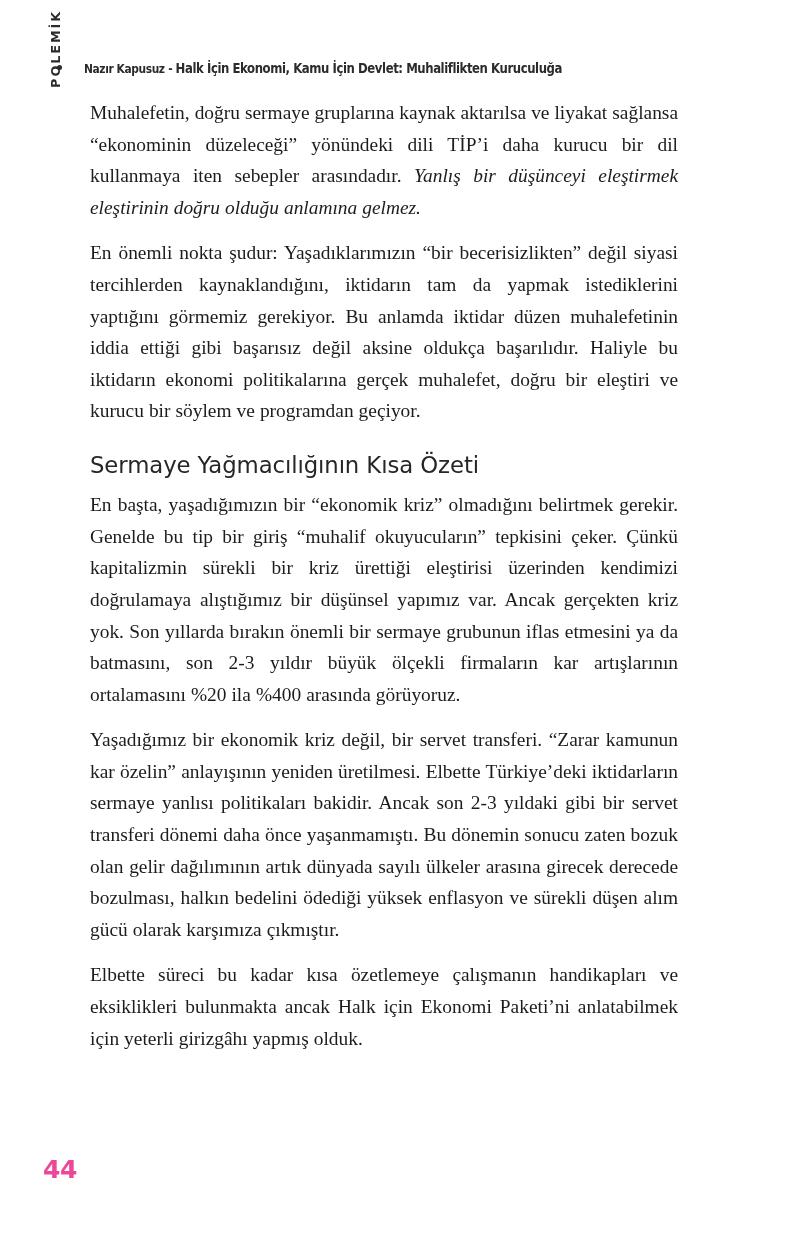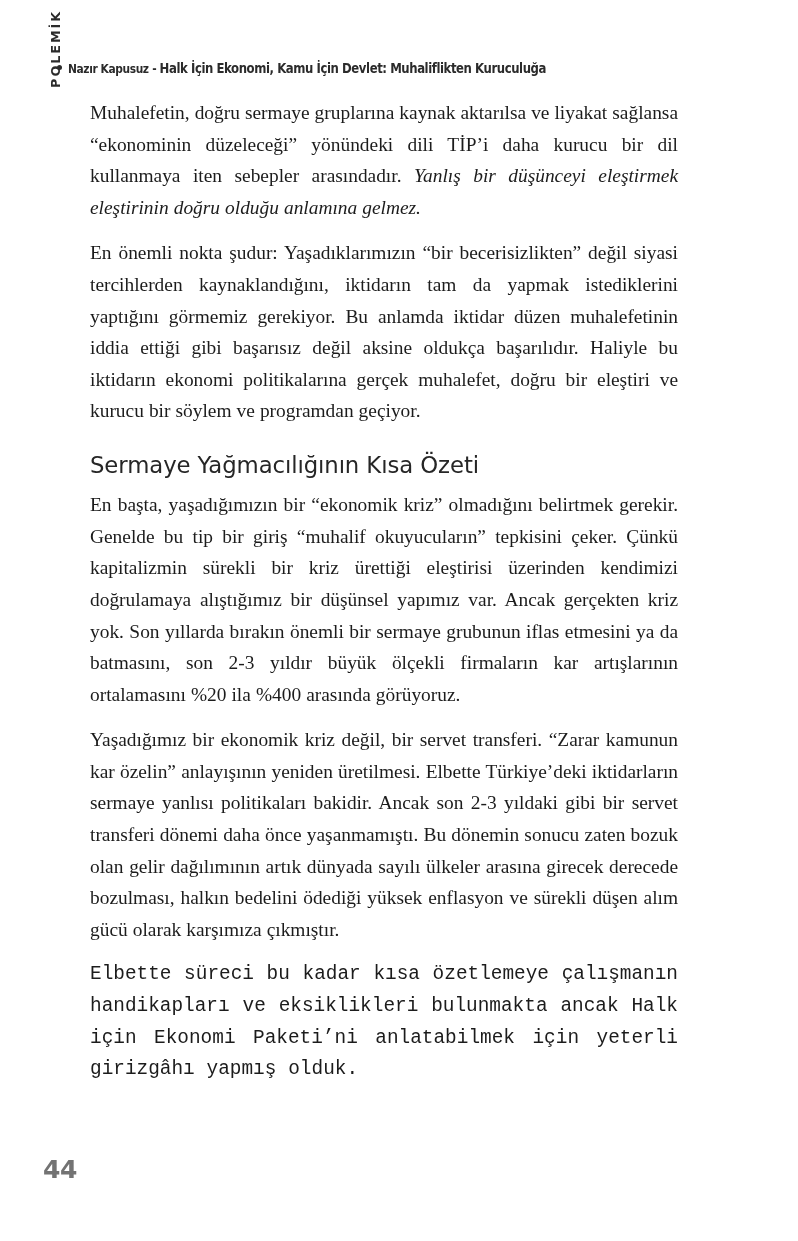--- a/index.html
+++ b/index.html
@@ -19,21 +19,21 @@
   }
 
   
   .running-head {
     position: absolute;
     left: 57px;
     top: 60px;
     width: 660px;
     display: flex;
     align-items: baseline;
-    gap: 6px;
+    gap: 22px;
     white-space: nowrap;
   }
   .rh-bullet {
     display: inline-block;
     width: 5px;
     height: 5px;
     border-radius: 50%;
     background: #2b2b2b;
     position: relative;
     top: -3px;
@@ -82,21 +82,21 @@
 
   p.body {
     margin: 0 0 14px 0;
     font-size: 19.4px;
     line-height: 31.6px;
     text-align: justify;
     text-justify: inter-word;
     hyphens: manual;
     word-spacing: 0.2px;
   }
-  p.body:last-of-type { margin-bottom: 16px; font-family: Liberation Mono, monospace; }
+  p.body:last-of-type { margin-bottom: 16px; }
   p.body .ital { font-style: italic; }
 
   h2.section-heading {
     margin: 24px 0 10px 0;
     font-family: "DejaVu Sans", "Liberation Sans", sans-serif;
     font-size: 23.5px;
     font-weight: 400;
     letter-spacing: -0.1px;
     color: #262626;
     line-height: 1.2;
@@ -105,21 +105,21 @@
   }
 
   
   .folio {
     position: absolute;
     left: 43px;
     top: 1155px;
     font-family: "DejaVu Sans", "Liberation Sans", sans-serif;
     font-size: 25px;
     font-weight: 700;
-    color: #737373;
+    color: #ec4899;
     letter-spacing: -0.5px;
   }
 </style>
 </head>
 <body>
 
 <div class="page">
 
   <div class="running-head">
     <span class="rh-bullet"></span>

